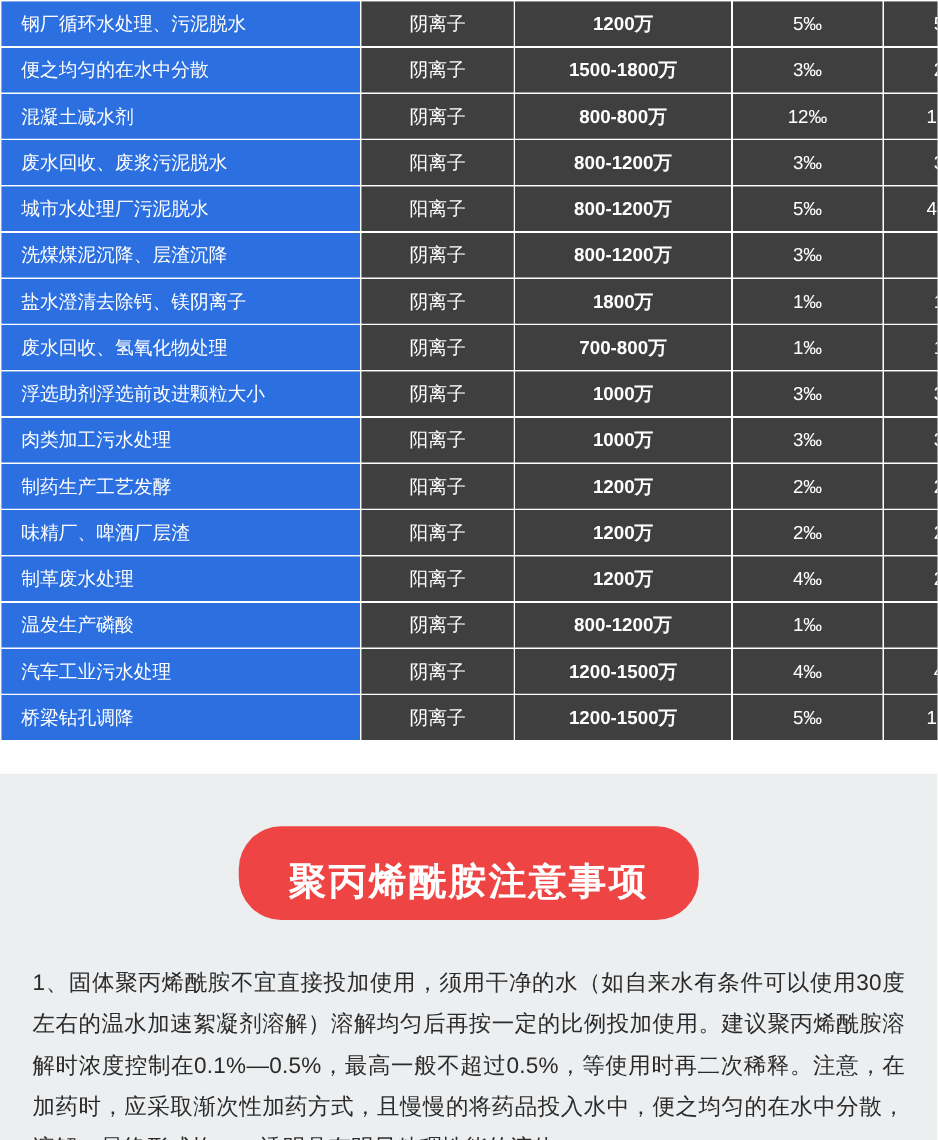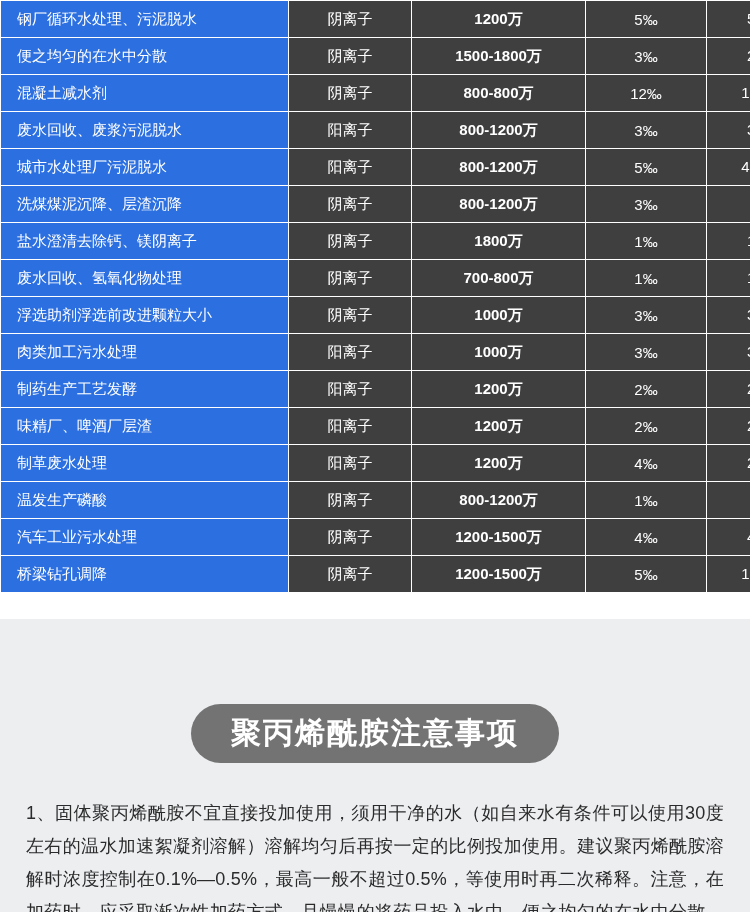--- a/index.html
+++ b/index.html
@@ -73,29 +73,28 @@
     background: #eceef0;
     padding-top: 42px;
     padding-bottom: 20px;
     box-sizing: border-box;
   }
   .notice-title-wrap {
     text-align: center;
   }
   .notice-title {
     display: inline-block;
-    background: #737373;
+    background: #ef4444;
     color: #ffffff;
     font-size: 30px;
     font-weight: bold;
     letter-spacing: 2px;
-    padding: 14px 40px 15px 40px;
+    padding: 30px 40px 15px 40px;
     border-radius: 34px;
     line-height: 1;
-    margin-top: 43px;
   }
   .notice-body {
     margin: 34px 26px 0 26px;
     font-size: 18px;
     line-height: 33px;
     color: #2b2b2b;
     text-align: justify;
     letter-spacing: 0.2px;
   }
   .gap {

